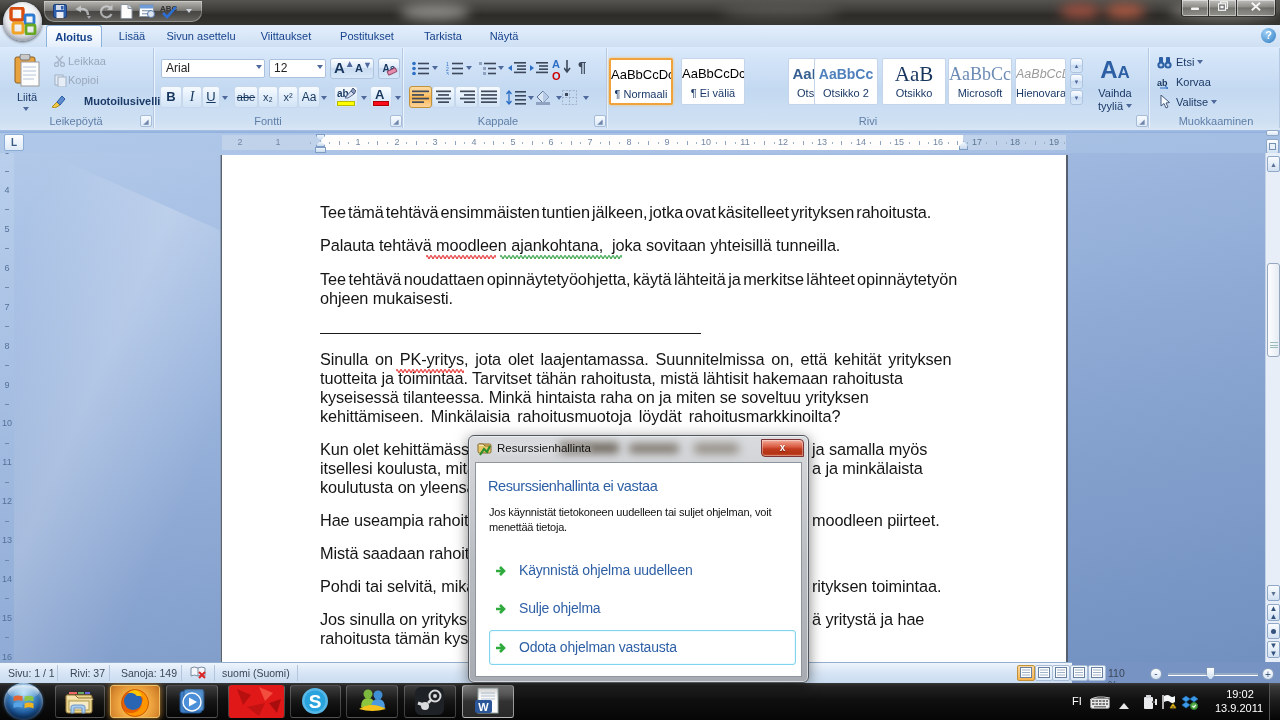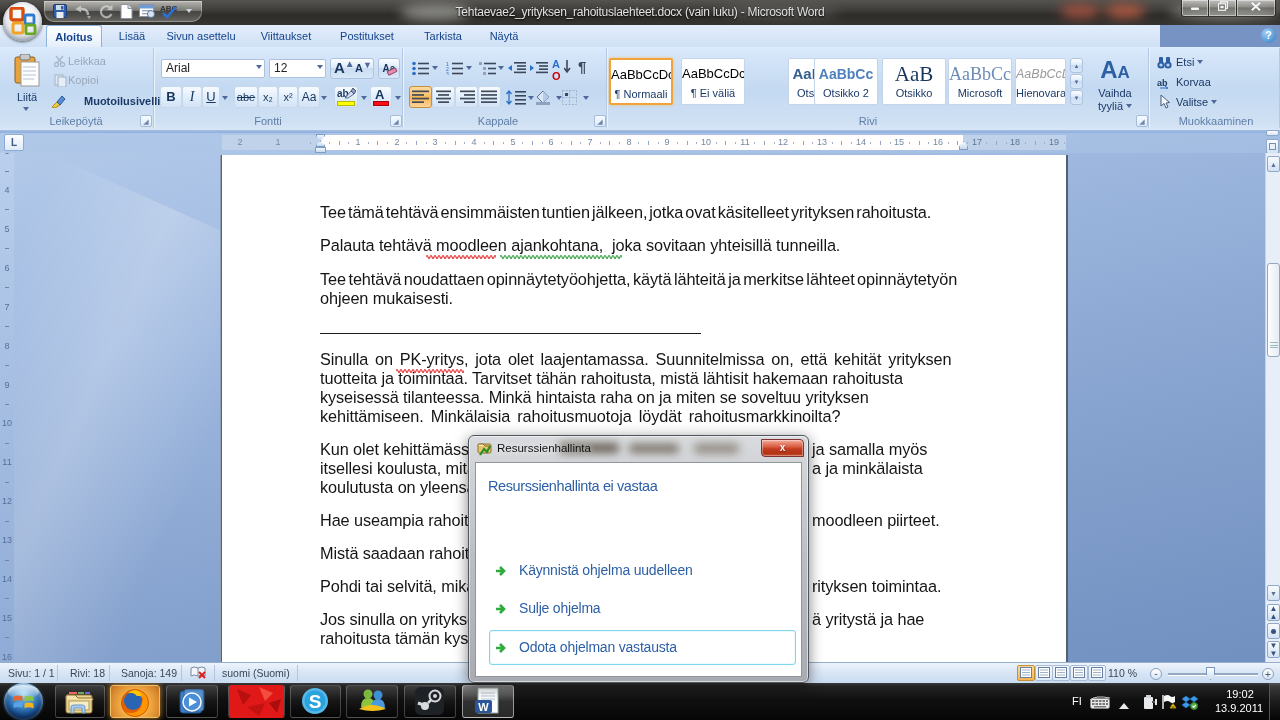--- a/index.html
+++ b/index.html
@@ -10,21 +10,21 @@
 #titlebar .blob{position:absolute;filter:blur(6px);border-radius:50%}
 #titletext{position:absolute;left:0;right:0;top:5px;text-align:center;font-size:12px;letter-spacing:-0.25px;color:#e2e2e2;text-shadow:0 1px 2px #000}
 
 #winbtns{position:absolute;top:0;left:1181px;width:95px;height:17px;display:flex}
 .wb{height:17px;border:1px solid rgba(20,20,20,.8);border-top:none;background:linear-gradient(rgba(255,255,255,.6),rgba(205,205,200,.38) 42%,rgba(120,120,115,.4) 50%,rgba(190,190,185,.5));box-shadow:inset 0 0 0 1px rgba(255,255,255,.45);color:#f2f2f2;text-align:center;font-size:10px;line-height:15px}
 .wb.min{width:28px;border-radius:0 0 0 3px}
 .wb.max{width:27px;border-left:none;border-right:none}
 .wb.cls{width:40px;border-radius:0 0 3px 0}
 
 
-#tabrow{left:0;top:25px;width:1160px;height:22px;background:linear-gradient(#e3eefb,#cfe0f4)}
+#tabrow{left:0;top:25px;width:1280px;height:22px;background:linear-gradient(#e3eefb,#cfe0f4)}
 .tab{position:absolute;top:0;height:22px;font-size:11px;color:#15428b;text-align:center;line-height:22px}
 #tabactive{position:absolute;left:46px;top:0;width:56px;height:22px;background:linear-gradient(#fdfeff,#f0f6fd 60%,#e4eefa);border:1px solid #8db2dc;border-bottom:none;border-radius:3px 3px 0 0;font-weight:bold;color:#15428b;font-size:11px;text-align:center;line-height:22px}
 #ribbon{left:0;top:47px;width:1280px;height:83px;background:linear-gradient(#dcebfd 0%,#d3e4f8 14%,#c3d9f1 52%,#cfe0f3 90%,#d8e6f6 100%)}
 #ribbon-bottom{left:0;top:130px;width:1280px;height:3px;background:linear-gradient(#a5c0e0,#8eade0)}
 .group{position:absolute;top:1px;height:80px;border-right:1px solid #b5c9e2;box-shadow:1px 0 0 #eaf2fb}
 .launcher{position:absolute;bottom:3px;right:3px;width:12px;height:12px;border:1px solid #a5bbd8;border-radius:2px;background:linear-gradient(#f7fbff,#dde9f7);color:#7087ab;font-size:7px;line-height:11px;text-align:center}
 .rtext{position:absolute;font-size:11px;color:#1c3a68;white-space:nowrap}
 .rtext.dis{color:#9aa8bb}
 .combo{position:absolute;background:#fff;border:1px solid #abc1dd;border-radius:2px;font-size:12px;color:#222;padding-left:4px}
 .combo .ca{position:absolute;right:2px;top:5px;width:0;height:0;border:3px solid transparent;border-top:4px solid #4f699c}
@@ -59,21 +59,21 @@
 #dlg #dtitle{position:absolute;left:28px;top:6px;font-size:11.5px;color:#111;text-shadow:0 0 6px #fff}
 #dlg #dwhite{position:absolute;left:6px;top:26px;width:327px;height:215px;background:#fff;border:1px solid #8e959d}
 #dlg .main{position:absolute;left:12px;top:15px;font-size:14.5px;letter-spacing:-0.4px;color:#2d5fa5}
 #dlg .body{position:absolute;left:13px;top:42px;font-size:11px;letter-spacing:-0.2px;color:#111;line-height:15px;white-space:pre}
 .cmdlink{position:absolute;left:43px;font-size:14px;letter-spacing:-0.2px;color:#2d5fa5}
 .garrow{position:absolute;left:-24px;top:3px;width:14px;height:12px}
 #focusbox{position:absolute;left:13px;top:167px;width:307px;height:35px;border:1px solid #7fd5ef;border-radius:3px;box-shadow:inset 0 0 2px #bfeaf5}
 #dclose{position:absolute;left:292px;top:3px;width:43px;height:18px;border:1px solid #7e3335;border-radius:0 4px 0 4px;background:linear-gradient(#f5b3a4 0%,#e98973 18%,#d6573d 45%,#c33d22 55%,#b23314 82%,#c8502d 100%);color:#fff;font-size:10px;font-weight:bold;text-align:center;line-height:16px;text-shadow:0 1px 1px #7a1a07;box-shadow:inset 0 0 0 1px rgba(255,255,255,.35)}
 
 
-#statusbar{left:0;top:662px;width:1280px;height:21px;background:linear-gradient(#eef4fc,#d7e5f5 50%,#cadcf0);border-top:1px solid #94aecd;font-size:10.5px;color:#3b4757}
+#statusbar{left:0;top:662px;width:1072px;height:21px;background:linear-gradient(#eef4fc,#d7e5f5 50%,#cadcf0);border-top:1px solid #94aecd;font-size:10.5px;color:#3b4757}
 .sitem{position:absolute;top:4px}
 .ssep{position:absolute;top:2px;width:1px;height:16px;background:#b4c6dd}
 
 
 #taskbar{left:0;top:683px;width:1280px;height:37px;background:linear-gradient(#3a3a3a 0%,#232323 8%,#101010 45%,#060606 100%);overflow:hidden}
 .tbtn{position:absolute;top:2px;height:33px;border:1px solid rgba(255,255,255,.22);border-radius:3px;background:linear-gradient(rgba(255,255,255,.12),rgba(255,255,255,.03) 50%,rgba(0,0,0,.25))}
 .tray{position:absolute;color:#fff;font-size:11px}
 </style></head>
 <body>
 <div id="stage">
@@ -109,21 +109,20 @@
         <rect x="1" y="1" width="13" height="3.5" fill="#6f9ad8"></rect>
         <rect x="3" y="6" width="9" height="1.4" fill="#9aa8bc"></rect>
         <rect x="3" y="9" width="9" height="1.4" fill="#9aa8bc"></rect>
         <circle cx="12" cy="10" r="3.5" fill="#dce4f0" stroke="#5577aa"></circle>
       </svg>
   <svg width="19" height="16" style="position:absolute;left:160px;top:3px">
         <text x="0" y="8" font-size="8" font-weight="bold" fill="#333">ABC</text>
         <path d="M3 10 L7 14 L16 4" stroke="#2c6fd4" stroke-width="2.6" fill="none"></path>
       </svg>
   <div style="position:absolute;left:186px;top:9px;width:0;height:0;border:3.5px solid transparent;border-top:4px solid #cfd4da"></div>
-  <div id="titletext">Tehtaevae2_yrityksen_rahoituslaehteet.docx (vain luku)  -  Microsoft Word</div>
   <div id="winbtns">
     <div class="wb min"><svg width="9" height="9">
             <rect x="0" y="5.5" width="8" height="2.6" rx="0.8" fill="#f4f4f4"></rect>
           </svg></div>
     <div class="wb max"><svg width="10" height="10">
             <rect x="2.5" y="0.8" width="7" height="6.5" fill="none" stroke="#f4f4f4" stroke-width="1.2"></rect>
             <rect x="0.5" y="2.8" width="7" height="6.5" fill="#777" stroke="#f4f4f4" stroke-width="1.2"></rect>
             <rect x="2.4" y="4.8" width="3.2" height="2.4" fill="#f4f4f4"></rect>
           </svg></div>
     <div class="wb cls"><svg width="10" height="9">
@@ -561,21 +560,21 @@
 <div style="position:absolute;left:1px;top:451px;width:13px;height:17px;border:1px solid #8fa8c8;border-radius:2px;background:linear-gradient(#f8fbfe,#d2e1f2);color:#33527e;font-size:8px;text-align:center;line-height:8px">▲<br>▲</div>
 <div style="position:absolute;left:1px;top:470px;width:13px;height:16px;border:1px solid #8fa8c8;border-radius:2px;background:linear-gradient(#f8fbfe,#d2e1f2)">
           <div style="margin:5px auto 0;width:5px;height:5px;border-radius:50%;background:#33527e"></div>
         </div>
 <div style="position:absolute;left:1px;top:488px;width:13px;height:17px;border:1px solid #8fa8c8;border-radius:2px;background:linear-gradient(#f8fbfe,#d2e1f2);color:#33527e;font-size:8px;text-align:center;line-height:8px">▼<br>▼</div>
       </div>
 </div>
 
 <div class="abs" id="statusbar">
       <div class="sitem" style="left:8px">Sivu: 1 / 1</div>
-<div class="sitem" style="left:70px">Rivi: 18</div>
+<div class="sitem" style="left:70px">Rivi: 37</div>
 <div class="sitem" style="left:121px">Sanoja: 149</div>
 <div class="sitem" style="left:222px">suomi (Suomi)</div>
 <div class="ssep" style="left:57px"></div>
 <div class="ssep" style="left:109px"></div>
 <div class="ssep" style="left:181px"></div>
 <div class="ssep" style="left:214px"></div>
 <div class="ssep" style="left:297px"></div>
 <svg width="17" height="14" class="sitem" style="left:190px;top:3px">
         <path d="M1 2 Q4 0 8 2 Q12 0 15 2 L15 10 Q12 8 8 10 Q4 8 1 10 Z" fill="#f3f6fa" stroke="#7a8aa0"></path>
         <line x1="8" y1="2" x2="8" y2="10" stroke="#7a8aa0"></line>
@@ -755,20 +754,21 @@
   <div style="position:absolute;left:225px;top:8px;width:45px;height:9px;background:#8a8278;filter:blur(5px);border-radius:4px"></div>
   <svg width="16" height="15" style="position:absolute;left:8px;top:5px">
         <rect x="1" y="3" width="13" height="9" rx="1.5" fill="#e8c76a" stroke="#8a6d2f"></rect>
         <path d="M1 5 L1 4 Q1 3 2 3 L6 3 L8 5 L14 5" fill="#f7e9b5" stroke="#8a6d2f"></path>
         <path d="M3 14 L7 8 L10 11 L13 5" stroke="#2c8f2c" stroke-width="2.2" fill="none"></path>
       </svg>
       <div id="dtitle">Resurssienhallinta</div>
   <div id="dclose">x</div>
   <div id="dwhite">
     <div class="main">Resurssienhallinta ei vastaa</div>
+    <div class="body">Jos käynnistät tietokoneen uudelleen tai suljet ohjelman, voit<br>menettää tietoja.</div>
     <div class="cmdlink" style="top:99px"><svg class="garrow" viewBox="0 0 14 12">
             <path d="M1 6 L8 6 M5 2 L9 6 L5 10" stroke="#2faa3c" stroke-width="2.6" fill="none"></path>
           </svg>Käynnistä ohjelma uudelleen</div>
     <div class="cmdlink" style="top:137px"><svg class="garrow" viewBox="0 0 14 12">
             <path d="M1 6 L8 6 M5 2 L9 6 L5 10" stroke="#2faa3c" stroke-width="2.6" fill="none"></path>
           </svg>Sulje ohjelma</div>
     <div class="cmdlink" style="top:176px"><svg class="garrow" viewBox="0 0 14 12">
             <path d="M1 6 L8 6 M5 2 L9 6 L5 10" stroke="#2faa3c" stroke-width="2.6" fill="none"></path>
           </svg>Odota ohjelman vastausta</div>
     <div id="focusbox"></div>

